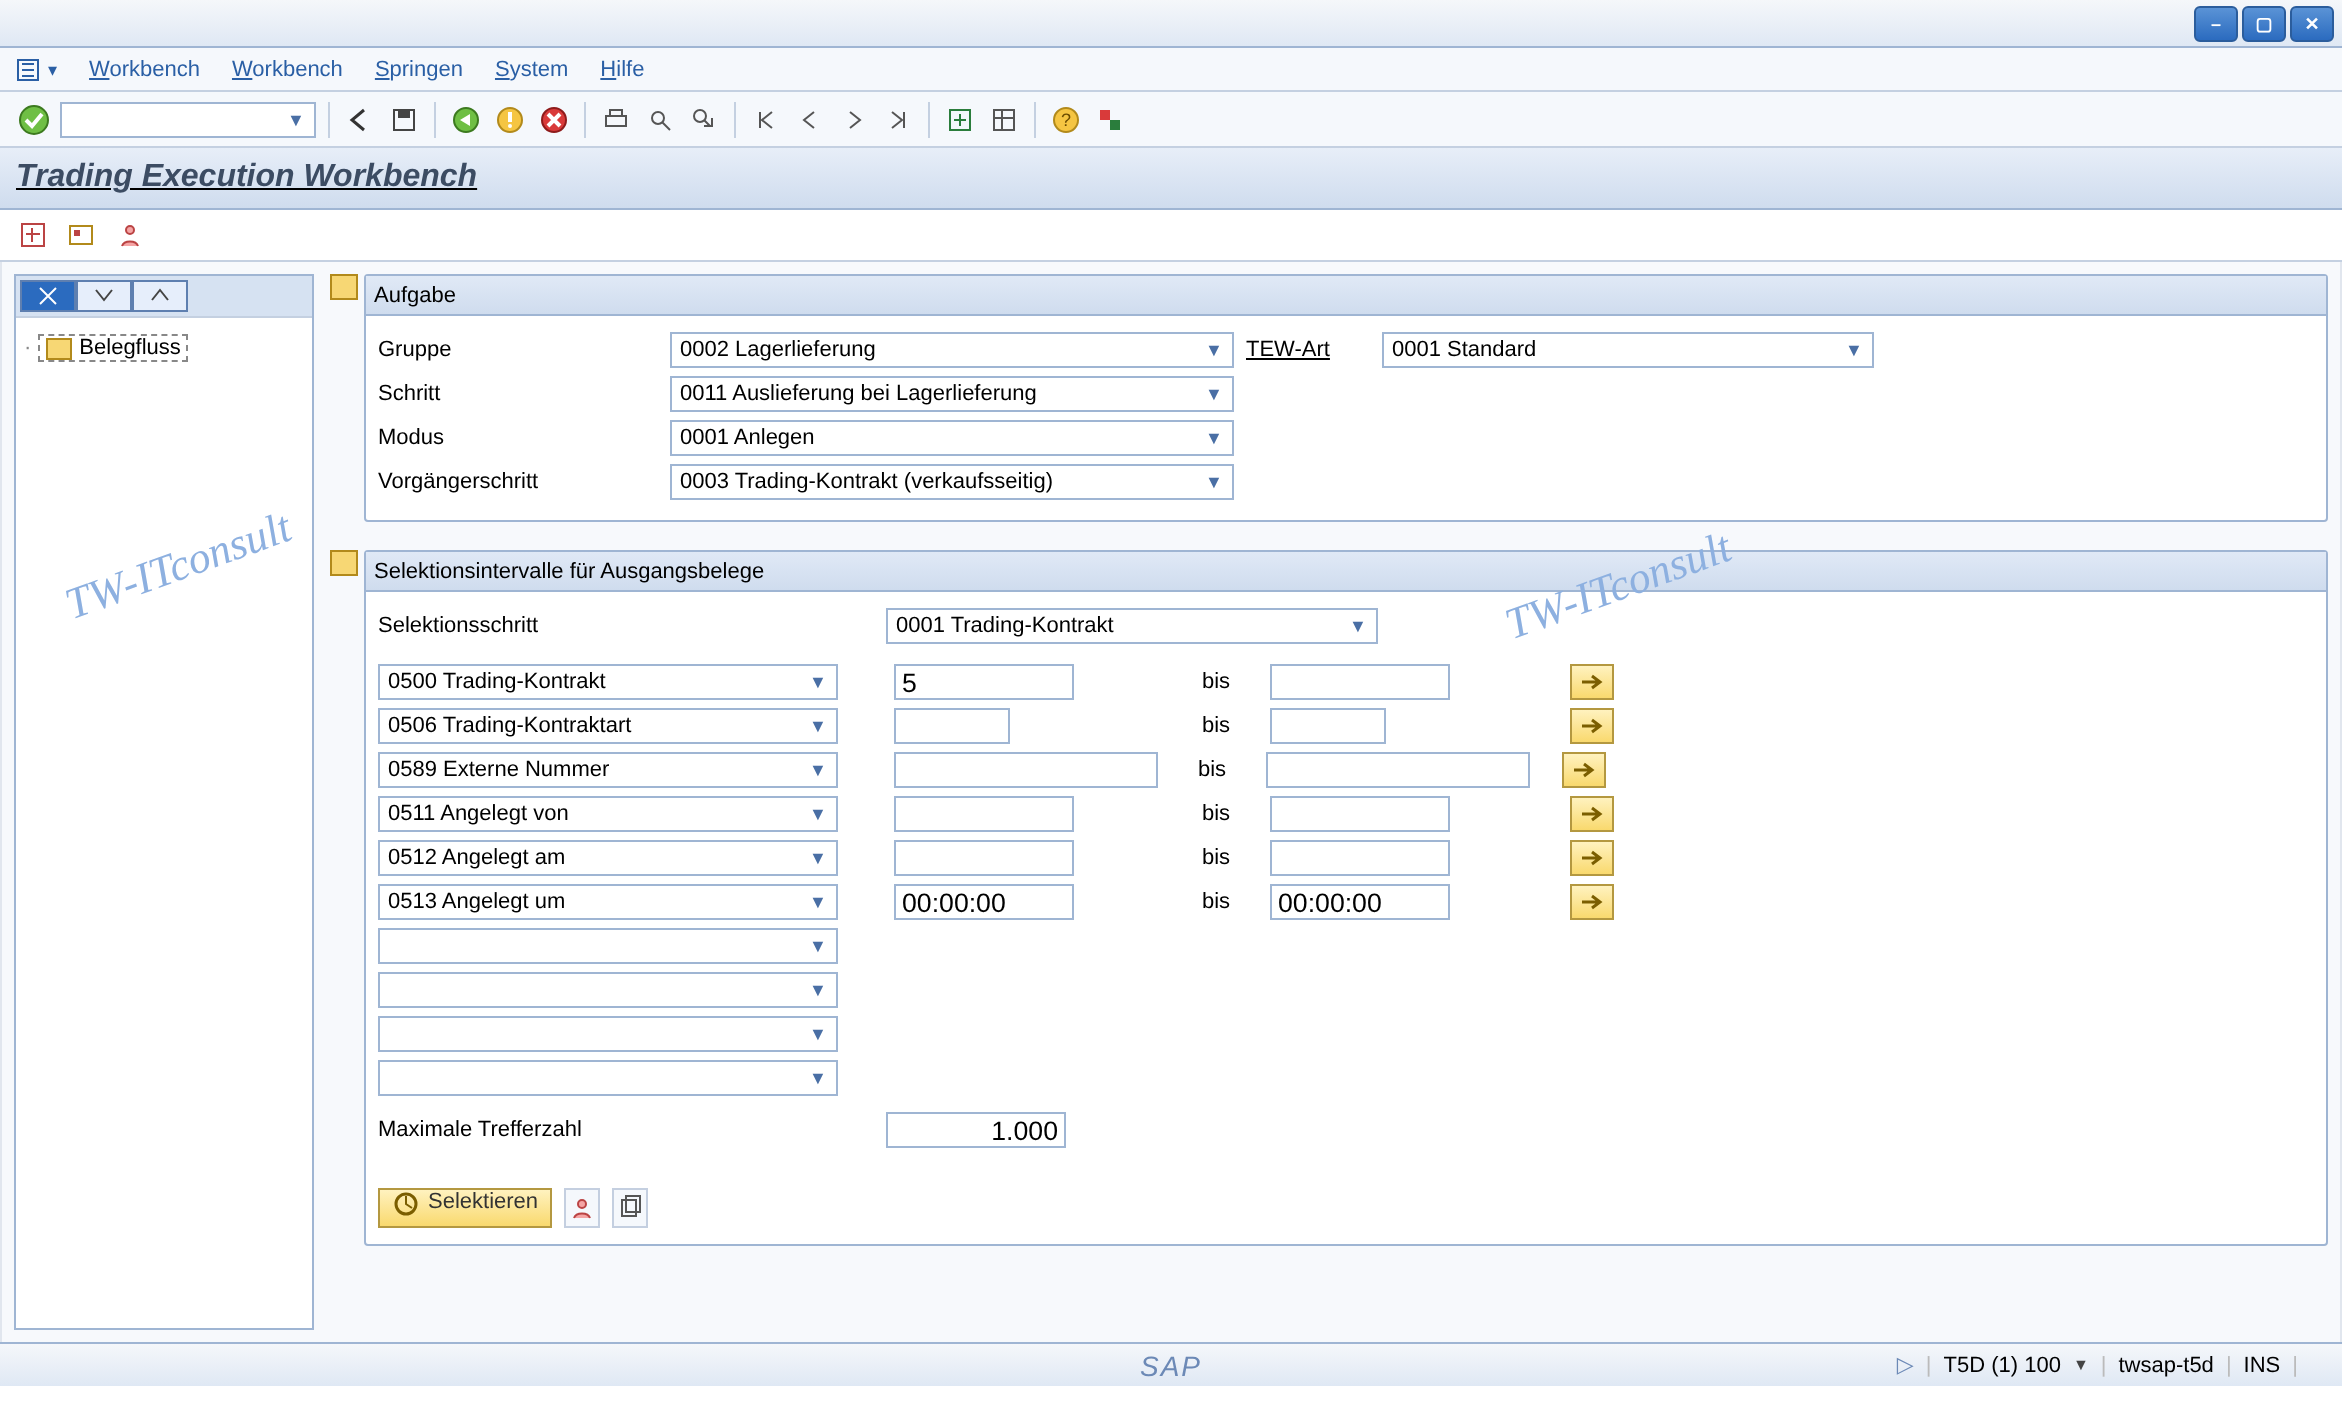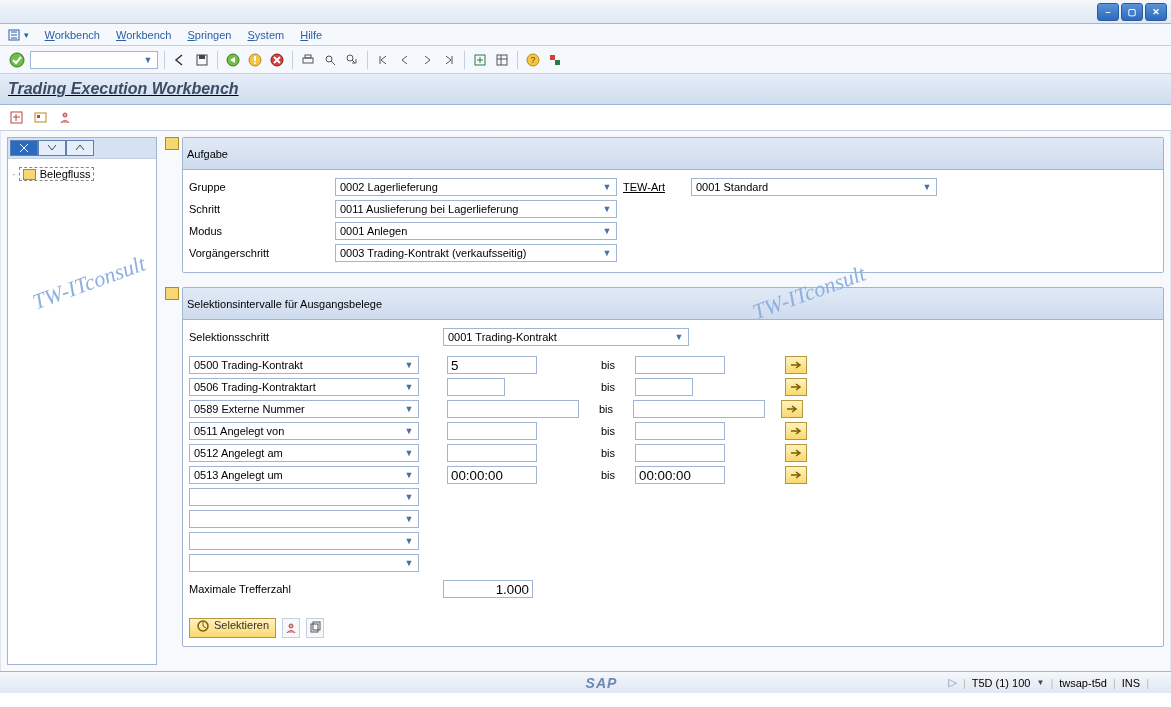--- a/index.html
+++ b/index.html
@@ -104,21 +104,21 @@
     flex:1;
   }
   .group-box {
     border:1px solid #9fb5d3;
     background:#fff;
     margin-bottom:14px;
     border-radius:2px;
     position:relative;
   }
   .group-header {
-    height:32px;
+    height:20px;
     background:linear-gradient(#e0e9f6,#cfdcee);
     border-bottom:1px solid #9fb5d3;
     display:flex;align-items:center;gap:6px;padding:0 4px;font-size:11px;
   }
   .group-body {
     padding:6px 6px 8px 6px;
   }
   .form-row {
     display:flex;align-items:center;height:22px;gap:6px;
   }
@@ -147,21 +147,21 @@
   .sel-btn {
     height:20px;border:1px solid #b49840;background:linear-gradient(#fff2bf,#f9d96e);
     display:flex;align-items:flex-start;padding:0 6px;gap:4px;color:#333;
   }
   .small-ic {width:18px;height:20px;border:1px solid #c4cfe0;background:#f5f8fc;display:flex;align-items:center;justify-content:center;}
   .statusbar {
     height:22px;border-top:1px solid #9fb5d3;background:linear-gradient(#f5f7fa,#dfe8f4);
     display:flex;align-items:center;justify-content:flex-end;padding:0 10px;gap:6px;
     position:relative;
   }
-  .statusbar .center-logo{position:absolute;left:50%;transform:translateX(-50%);color:#6c89b6;font-weight:bold;font-style:italic;font-size:14px;letter-spacing:1px;margin-left:16px;}
+  .statusbar .center-logo{position:absolute;left:50%;transform:translateX(-50%);color:#6c89b6;font-weight:normal;font-style:italic;font-size:14px;letter-spacing:1px;}
   .watermark {
     position:absolute;
     font-family: "Comic Sans MS", cursive;
     color:#8db0e0;
     font-size:22px;
     font-style:italic;
     transform:rotate(-20deg);
     pointer-events:none;
     white-space:nowrap;
   }

